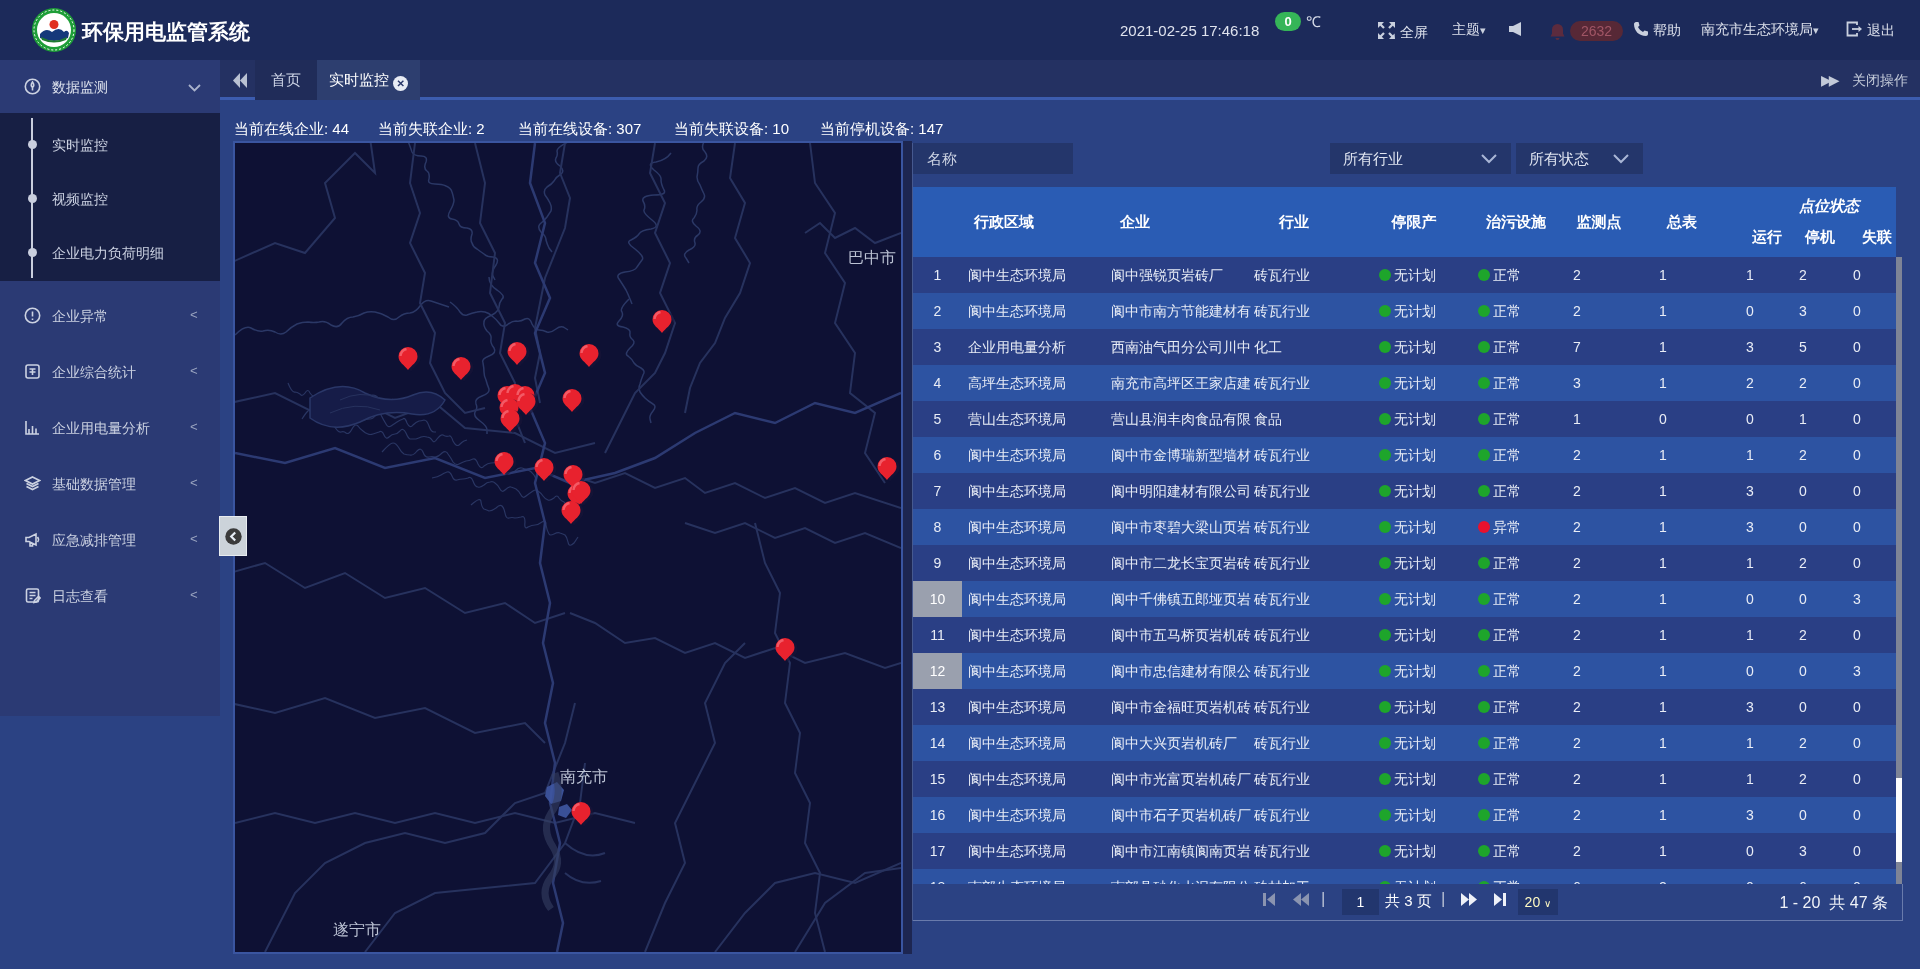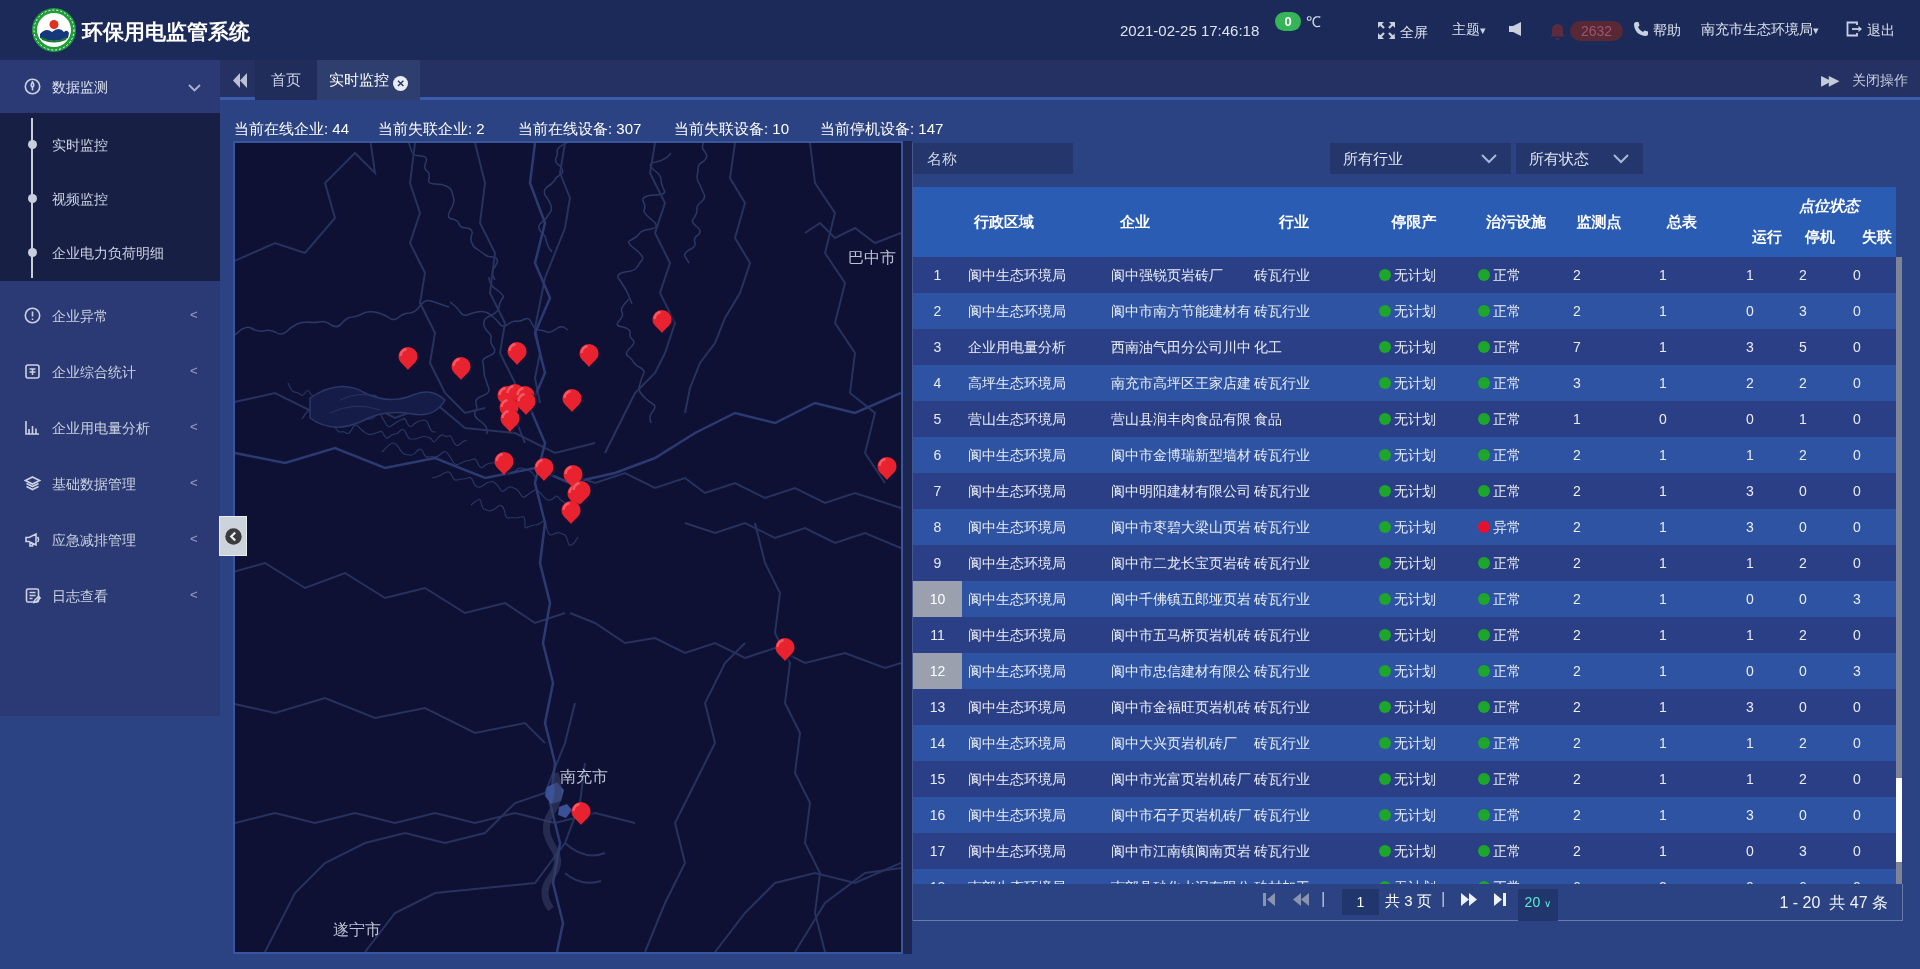--- a/index.html
+++ b/index.html
@@ -53,21 +53,21 @@
 .c-tx{position:absolute;}
 .c-num{position:absolute;width:60px;text-align:center;}
 .dot{display:inline-block;width:12px;height:12px;border-radius:6px;margin-right:3px;vertical-align:-1px;}
 .dot.green{background:#1ea52b;}
 .dot.red{background:#e8112d;}
 #scrollbar{position:absolute;left:1676px;top:157px;width:6px;height:627px;background:#7e8496;}
 #scrollthumb{position:absolute;left:0;top:521px;width:6px;height:84px;background:#fdfdfd;}
 #pager{position:absolute;left:693px;top:784px;width:990px;height:37px;background:#2b4283;color:#fff;font-size:15px;border-bottom:1px solid rgba(220,228,248,0.35);border-right:1px solid rgba(220,228,248,0.35);}
 .pgico{position:absolute;top:8px;}
 #pginput{position:absolute;left:429px;top:5px;width:37px;height:26px;background:#22366e;color:#fff;text-align:center;line-height:26px;font-size:14px;}
-#pgsel{position:absolute;left:605px;top:5px;width:40px;height:32px;background:#22366e;color:#5eead4;text-align:center;line-height:26px;font-size:14px;}
+#pgsel{position:absolute;left:605px;top:5px;width:40px;height:26px;background:#22366e;color:#fef9c3;text-align:center;line-height:26px;font-size:14px;}
 #pgright{position:absolute;right:14px;top:9px;font-size:16px;color:#f0f3f8;}
 </style></head><body>
 <div id="header">
 <svg id="logo" viewBox="0 0 44 44">
 <circle cx="22" cy="22" r="22" fill="#1e9e38"></circle>
 <circle cx="22" cy="22" r="17" fill="#fff"></circle>
 <circle cx="22" cy="22" r="20" fill="none" stroke="#fff" stroke-width="1" stroke-dasharray="2 2"></circle>
 <circle cx="22" cy="16.5" r="4.5" fill="#e03020"></circle>
 <path d="M8 26 Q14 19 20 24 Q27 18 32 24 Q35 21 37 25 L36 30 Q22 36 8 30 Z" fill="#15387a"></path>
 <path d="M9 29 Q22 36 35 29 L34 32 Q22 37 10 32 Z" fill="#1e7a30"></path>

